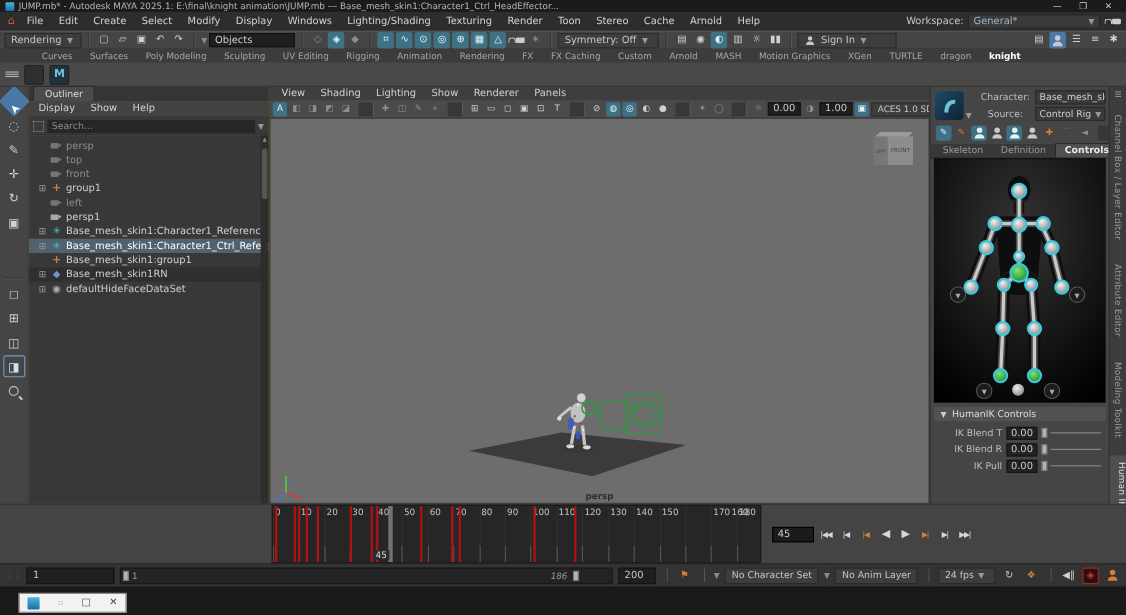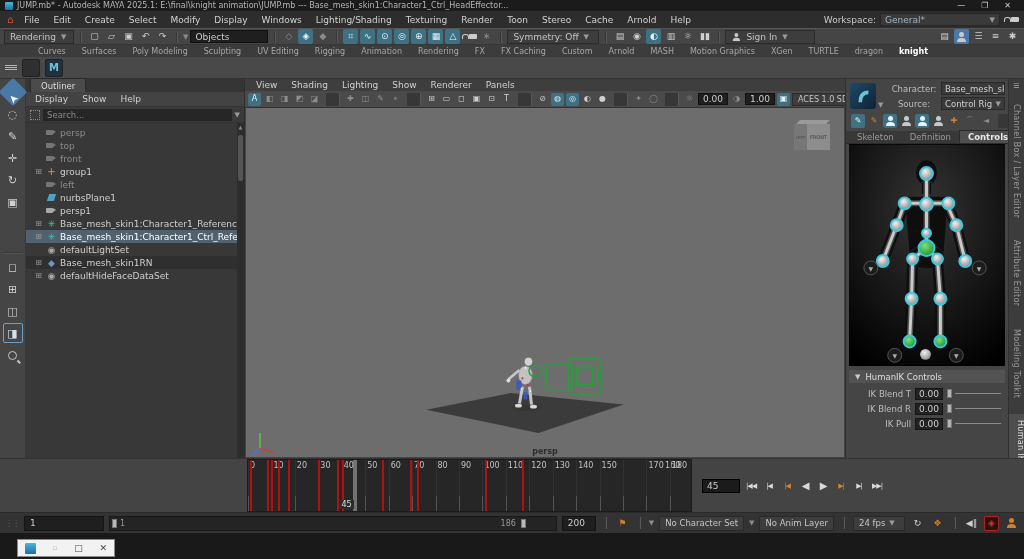--- a/index.html
+++ b/index.html
@@ -365,50 +365,45 @@
               <span class="lbl">group1</span>
             </div>
 
             <div class="ol-row dim">
               <span class="exp"></span>
               <span class="olic cam"></span>
               <span class="lbl">left</span>
             </div>
 
 
-            <div class="ol-row">
-              <span class="exp"></span>
-              <span class="olic plane"></span>
-              <span class="lbl">nurbsPlane1</span>
-            </div>
 
             <div class="ol-row">
               <span class="exp"></span>
               <span class="olic cam"></span>
               <span class="lbl">persp1</span>
             </div>
 
             <div class="ol-row">
               <span class="exp">⊞</span>
               <span class="olic char"></span>
               <span class="lbl">Base_mesh_skin1:Character1_Reference</span>
             </div>
 
             <div class="ol-row selected">
               <span class="exp">⊞</span>
               <span class="olic char"></span>
               <span class="lbl">Base_mesh_skin1:Character1_Ctrl_Reference</span>
             </div>
 
-
             <div class="ol-row">
               <span class="exp"></span>
-              <span class="olic set"></span>
-              <span class="lbl">defaultLightSet</span>
-            </div>
+              <span class="olic xform"></span>
+              <span class="lbl">Base_mesh_skin1:group1</span>
+            </div>
+
 
 
             <div class="ol-row darker">
               <span class="exp">⊞</span>
               <span class="olic rn"></span>
               <span class="lbl">Base_mesh_skin1RN</span>
             </div>
 
             <div class="ol-row">
               <span class="exp">⊞</span>
@@ -774,21 +769,21 @@
     </div>
     <div style="flex:1"></div>
   </div>
 
   <div class="range-row">
     <span class="grip">⋮⋮</span>
     <span class="rr-field rr-start">1</span>
     <span class="range-slider">
       <span class="rs-handle" style="left:2px"></span>
       <span class="rs-lab" style="left:10px">1</span>
-      <span class="rs-lab" style="left: calc(93% - 24px);">186</span>
+      <span class="rs-lab" style="left: calc(93% - 24px); font-style: italic;">186</span>
       <span class="rs-handle" style="left: calc(93% - 4px);"></span>
     </span>
     <span class="rr-field rr-end">200</span>
     <span class="sep"></span>
     <span class="ic or">⚑</span>
     <span class="sep"></span>
     <span class="tinyarr">▼</span>
     <span class="rr-dd">No Character Set</span>
     <span class="tinyarr">▼</span>
     <span class="rr-dd">No Anim Layer</span>

